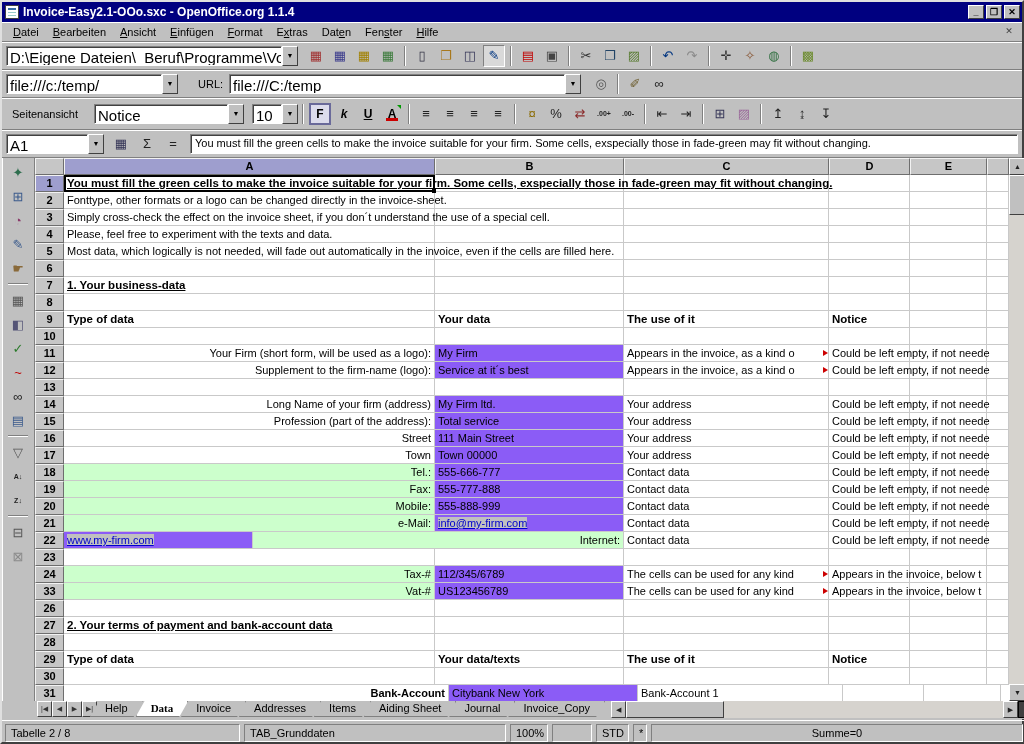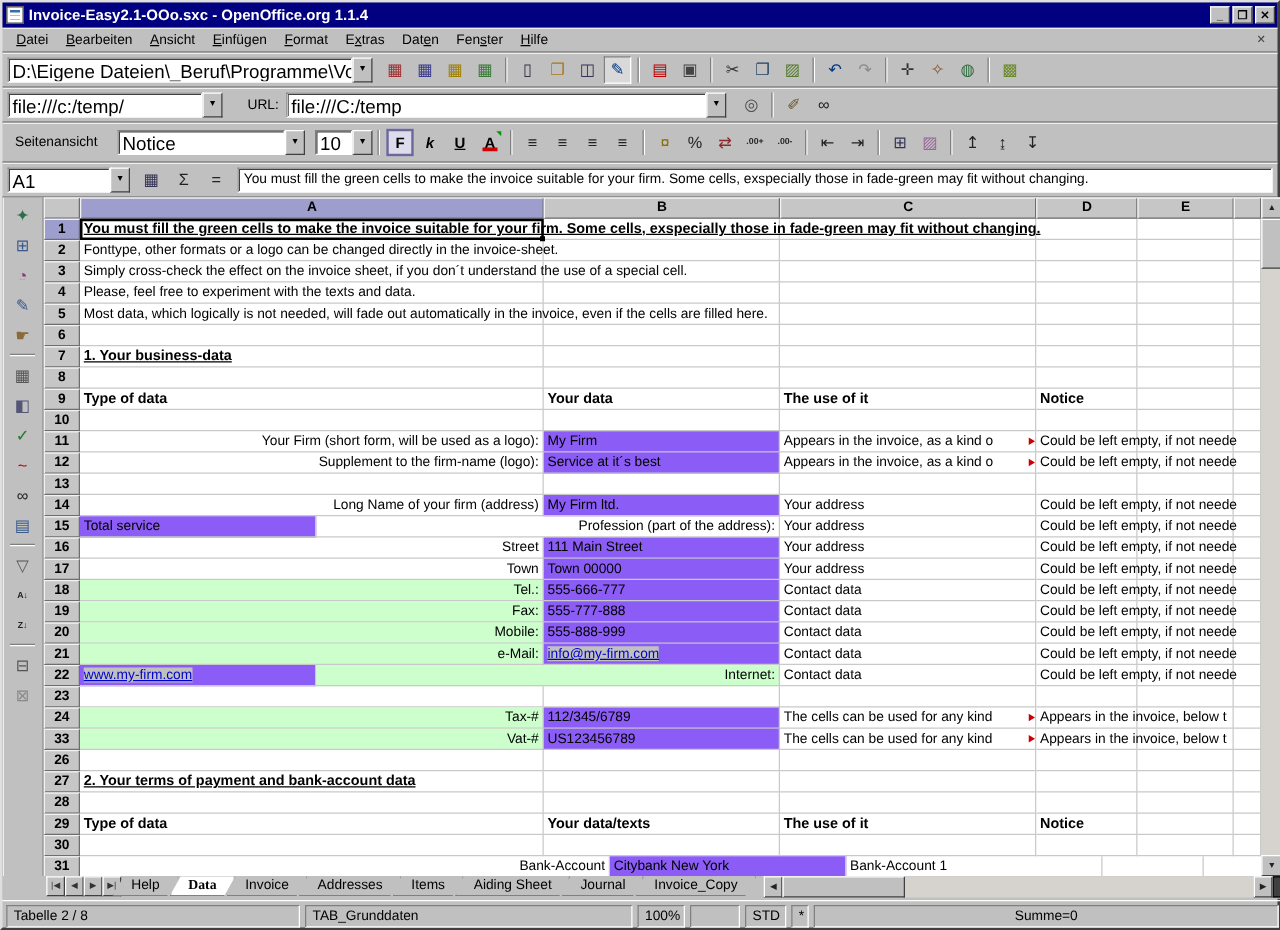--- a/index.html
+++ b/index.html
@@ -509,22 +509,22 @@
           <div class="rowhdr">14</div>
           <div class="cell right" style="width: 371px;"><span>Long Name of your firm (address)</span></div>
           <div class="cell green" style="width: 189px;"><span>My Firm ltd.</span></div>
           <div class="cell" style="width: 205px;"><span>Your address</span></div>
           <div class="cell ov" style="width: 81px;"><span>Could be left empty, if not neede</span></div>
           <div class="cell" style="width: 77px;"></div>
           <div class="cell" style="width: 22px;"></div>
         </div>
         <div class="gridrow">
           <div class="rowhdr">15</div>
+          <div class="cell right" style="width: 371px;"><span>Profession (part of the address):</span></div>
           <div class="cell green" style="width: 189px;"><span>Total service</span></div>
-          <div class="cell right" style="width: 371px;"><span>Profession (part of the address):</span></div>
           <div class="cell" style="width: 205px;"><span>Your address</span></div>
           <div class="cell ov" style="width: 81px;"><span>Could be left empty, if not neede</span></div>
           <div class="cell" style="width: 77px;"></div>
           <div class="cell" style="width: 22px;"></div>
         </div>
         <div class="gridrow">
           <div class="rowhdr">16</div>
           <div class="cell right" style="width: 371px;"><span>Street</span></div>
           <div class="cell green" style="width: 189px;"><span>111 Main Street</span></div>
           <div class="cell" style="width: 205px;"><span>Your address</span></div>
@@ -653,21 +653,21 @@
           <div class="rowhdr">30</div>
           <div class="cell" style="width: 371px;"></div>
           <div class="cell" style="width: 189px;"></div>
           <div class="cell" style="width: 205px;"></div>
           <div class="cell" style="width: 81px;"></div>
           <div class="cell" style="width: 77px;"></div>
           <div class="cell" style="width: 22px;"></div>
         </div>
         <div class="gridrow">
           <div class="rowhdr">31</div>
-          <div class="cell right" style="width: 424px;"><span>Bank-Account</span></div>
+          <div class="cell right" style="width: 385px; font-weight: bold;"><span>Bank-Account</span></div>
           <div class="cell green" style="width: 189px;"><span>Citybank New York</span></div>
           <div class="cell" style="width: 205px;"><span>Bank-Account 1</span></div>
           <div class="cell" style="width: 81px;"></div>
           <div class="cell" style="width: 77px;"></div>
           <div class="cell" style="width: 22px;"></div>
         </div>
       </div>
     <div class="vscroll">
       <span class="sbtn" style="top:0;left:0">▲</span>
       <span class="vthumb"></span>

